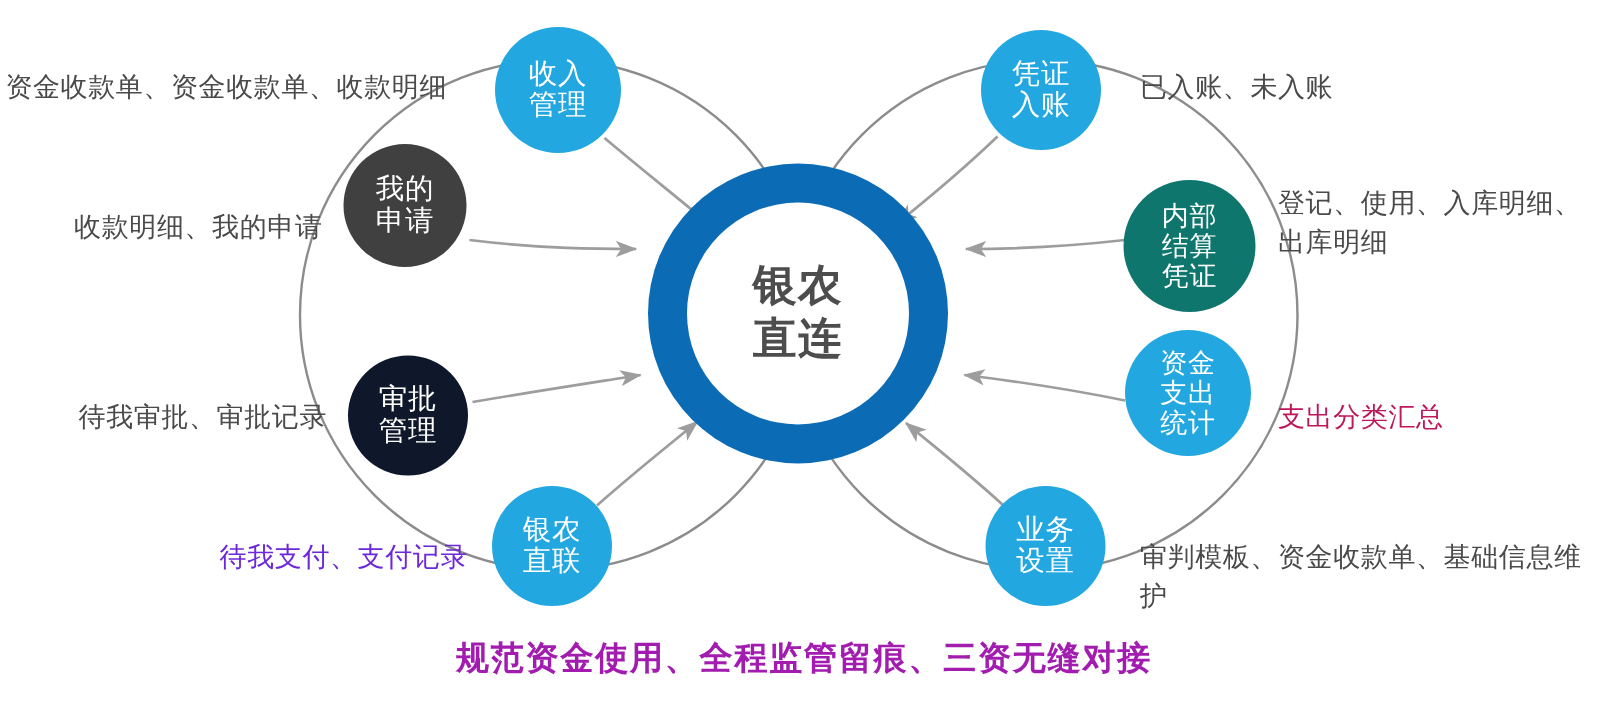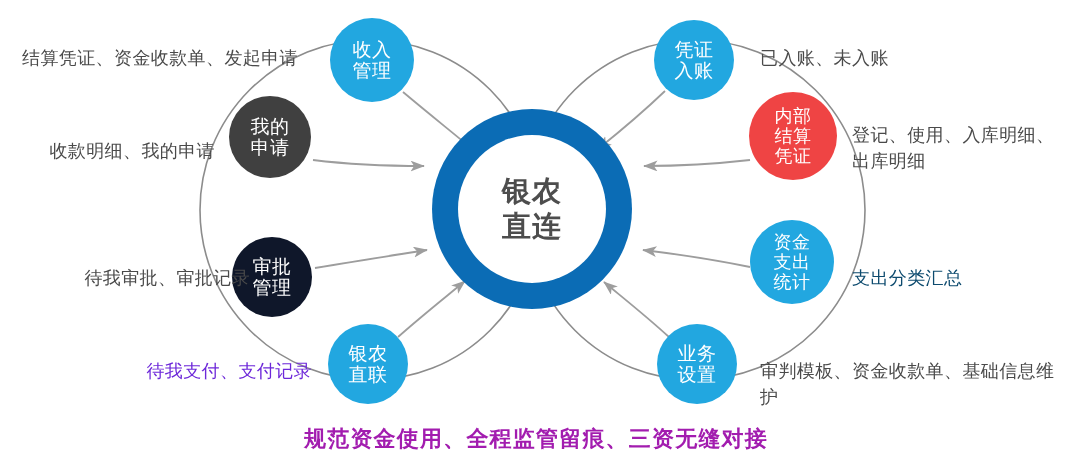--- a/index.html
+++ b/index.html
@@ -116,35 +116,35 @@
       <div class="node" style="left: 330px; top: 18px; width: 84px; height: 84px; background: rgb(34, 167, 224);">收入
 管理</div>
       <div class="node" style="left: 229px; top: 96px; width: 82px; height: 82px; background: #404040;">我的
 申请</div>
       <div class="node" style="left: 232px; top: 237px; width: 80px; height: 80px; background: #0f172a;">审批
 管理</div>
       <div class="node" style="left: 328px; top: 324px; width: 80px; height: 80px; background: rgb(34, 167, 224);">银农
 直联</div>
       <div class="node" style="left: 654px; top: 20px; width: 80px; height: 80px; background: rgb(34, 167, 224);">凭证
 入账</div>
-      <div class="node big" style="left: 749px; top: 92px; width: 88px; height: 88px; background: #ef4444;">内部
+      <div class="node big" style="left: 749px; top: 120px; width: 88px; height: 88px; background: #0f766e;">内部
 结算
 凭证</div>
       <div class="node big" style="left: 750px; top: 220px; width: 84px; height: 84px; background: rgb(34, 167, 224);">资金
 支出
 统计</div>
       <div class="node" style="left: 657px; top: 324px; width: 80px; height: 80px; background: rgb(34, 167, 224);">业务
 设置</div>
     </div>
   <div id="labels-layer">
-      <div class="side-label left" style="left: 0px; top: 45px; width: 298px; color: rgb(74, 74, 74);">结算凭证、资金收款单、发起申请</div>
+      <div class="side-label left" style="left: 0px; top: 45px; width: 298px; color: rgb(74, 74, 74);">资金收款单、资金收款单、收款明细</div>
       <div class="side-label left" style="left: 0px; top: 138px; width: 215px; color: rgb(74, 74, 74);">收款明细、我的申请</div>
-      <div class="side-label left" style="left: 0px; top: 265px; width: 218px; color: rgb(74, 74, 74); padding-left: 32px;">待我审批、审批记录</div>
+      <div class="side-label left" style="left: 0px; top: 265px; width: 218px; color: rgb(74, 74, 74);">待我审批、审批记录</div>
       <div class="side-label left" style="left: 0px; top: 358px; width: 312px; color: #6d28d9;">待我支付、支付记录</div>
       <div class="side-label right" style="left: 760px; top: 45px; width: 300px; color: rgb(74, 74, 74);">已入账、未入账</div>
       <div class="side-label right" style="left: 852px; top: 122px; width: 220px; color: rgb(74, 74, 74);">登记、使用、入库明细、
 出库明细</div>
-      <div class="side-label right" style="left: 852px; top: 265px; width: 220px; color: #0c4a6e; font-family: Liberation Serif, serif;">支出分类汇总</div>
+      <div class="side-label right" style="left: 852px; top: 265px; width: 220px; color: #be185d; font-family: Liberation Serif, serif;">支出分类汇总</div>
       <div class="side-label right" style="left: 760px; top: 358px; width: 312px; color: rgb(74, 74, 74);">审判模板、资金收款单、基础信息维护</div>
     </div>
 
   <div class="caption">规范资金使用、全程监管留痕、三资无缝对接</div>
 </div>
 
 </body></html>

